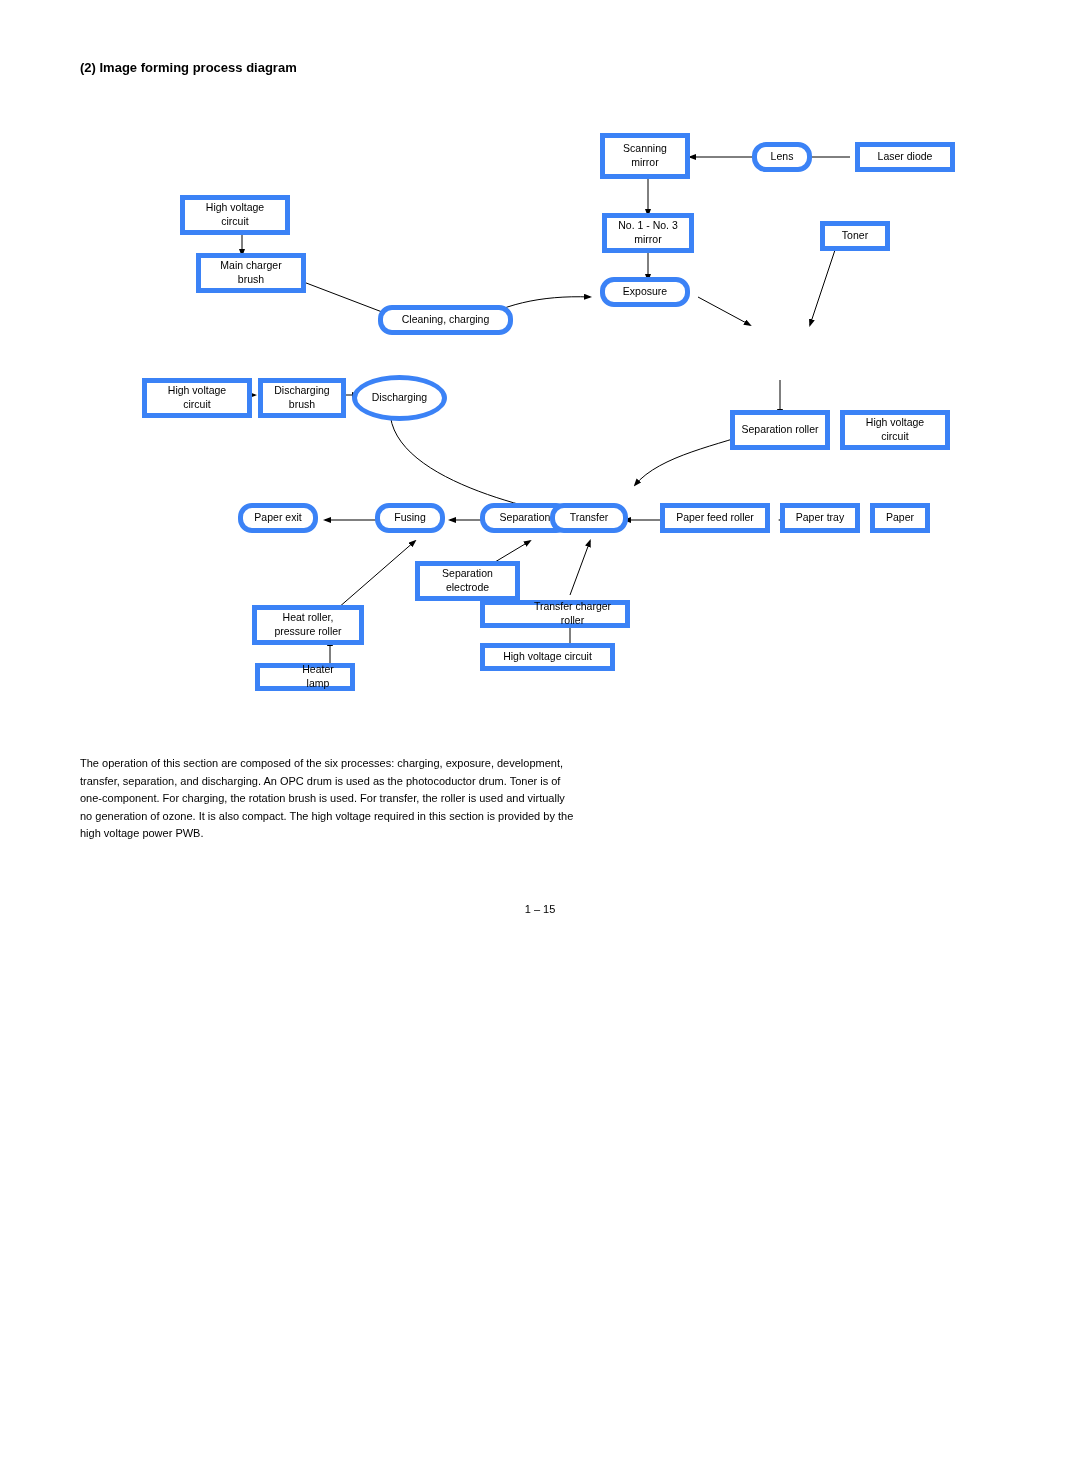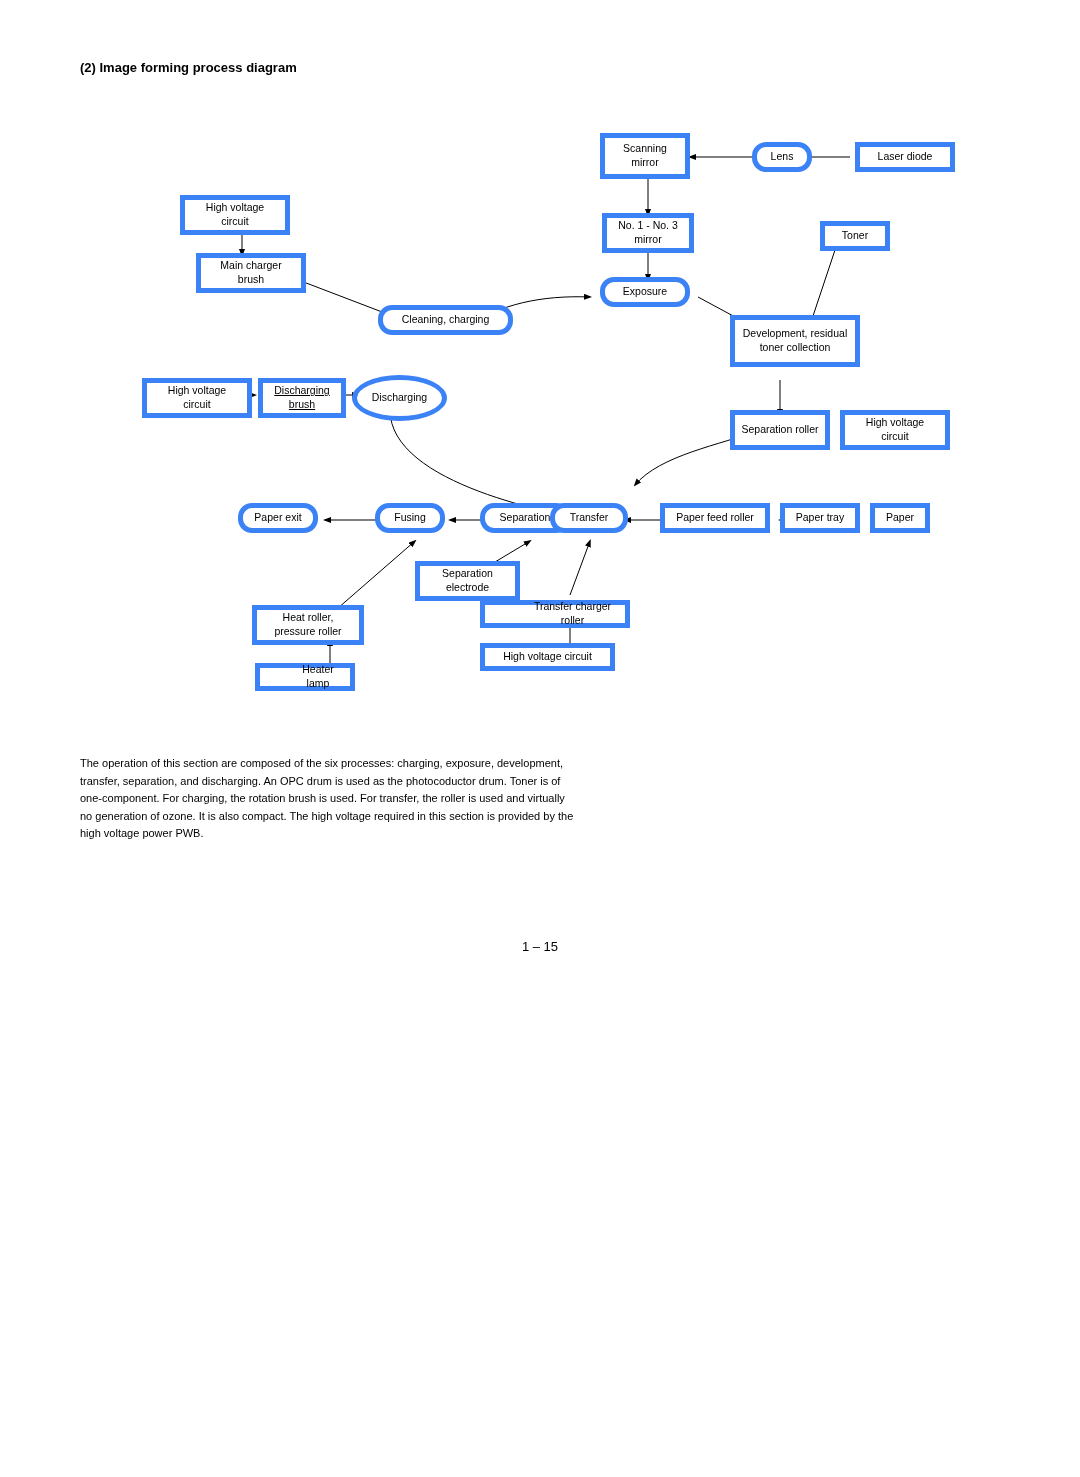--- a/index.html
+++ b/index.html
@@ -58,22 +58,22 @@
 
     .description {
       max-width: 500px;
       font-size: 11px;
       line-height: 1.6;
       margin-top: 10px;
     }
 
     .page-number {
       text-align: center;
-      margin-top: 96px;
-      font-size: 13px;
+      margin-top: 60px;
+      font-size: 11px;
     }
   </style>
 </head>
 <body>
 
 <h2>(2)  Image forming process diagram</h2>
 
 <div class="diagram-container">
 
   <svg class="arrows-svg">
@@ -152,28 +152,25 @@
 
   <div class="box" style="left:116px;top:148px;width:110px;height:40px;">Main charger
 brush</div>
 
   <div class="box rounded" style="left:520px;top:172px;width:90px;height:30px;">Exposure</div>
 
   <div class="box" style="left:740px;top:100px;width:70px;height:30px;margin-top:16px;">Toner</div>
 
   <div class="box rounded" style="left:298px;top:200px;width:135px;height:30px;">Cleaning, charging</div>
 
-  <div class="box" style="left:650px;top:210px;width:130px;height:52px;">Development,
-residual toner
-collection</div>
 
   <div class="box" style="left:62px;top:273px;width:110px;height:40px;">High voltage
 circuit</div>
 
-  <div class="box" style="left:178px;top:273px;width:88px;height:40px;text-decoration:underline;">Discharging
+  <div class="box" style="left:178px;top:273px;width:88px;height:40px;">Discharging
 brush</div>
 
   <div class="box oval" style="left:272px;top:270px;width:95px;height:46px;">Discharging</div>
 
   <div class="box" style="left:650px;top:305px;width:100px;height:40px;">Separation
 roller</div>
 
   <div class="box" style="left:760px;top:305px;width:110px;height:40px;">High voltage
 circuit</div>
 

